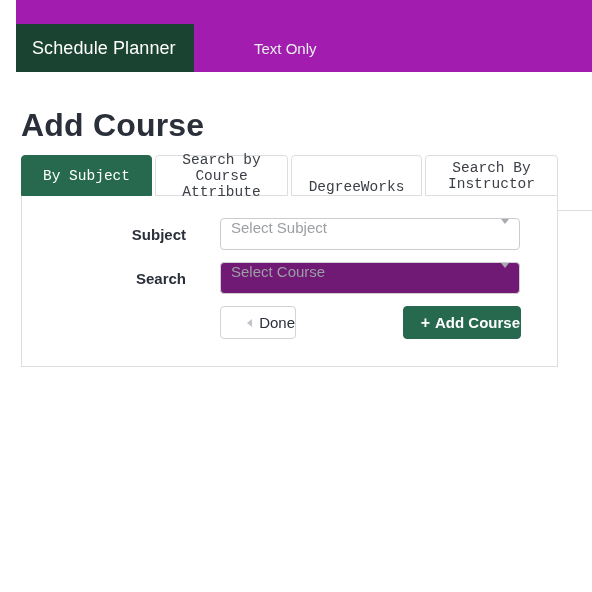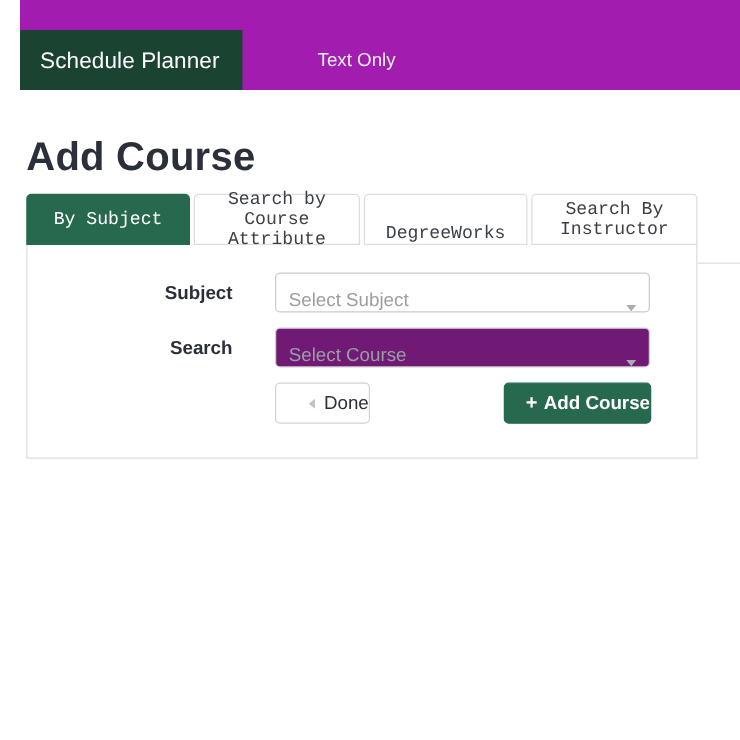--- a/index.html
+++ b/index.html
@@ -159,21 +159,21 @@
   .select-box {
     position: absolute;
     left: 198px;
     width: 300px;
     height: 32px;
     box-sizing: border-box;
     border: 1px solid #ccccce;
     border-radius: 4px;
     background: #ffffff;
     display: flex;
-    align-items: flex-end;
+    align-items: flex-start;
     padding: 0 10px;
     cursor: pointer;
   }
   .select-box.disabled {
     background: #701a75;
     border-color: #cfcfd1;
     cursor: default;
   }
   .select-value {
     font-size: 15px;

